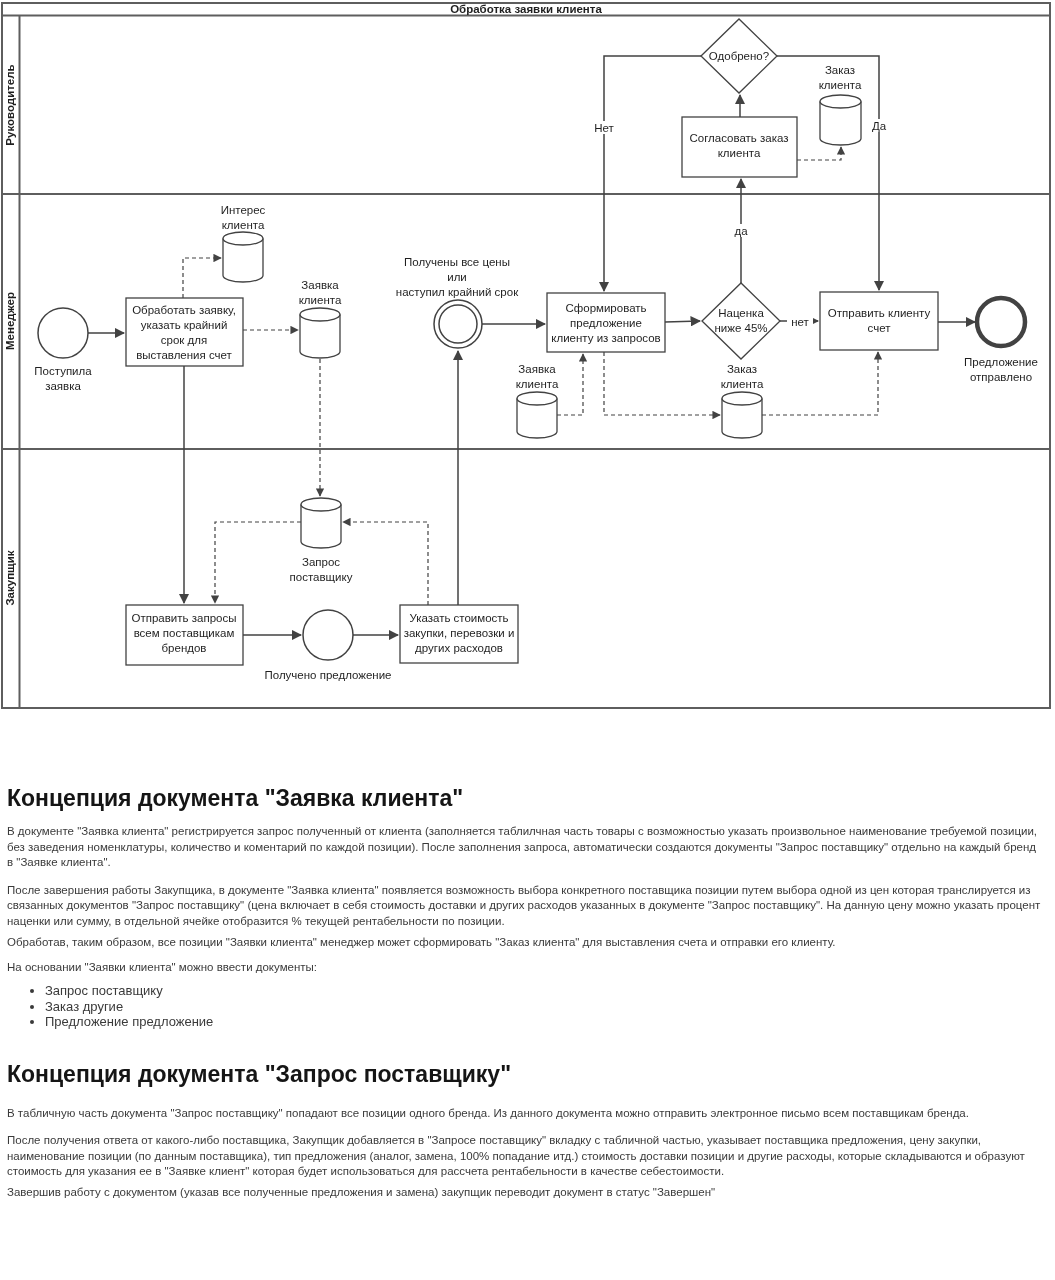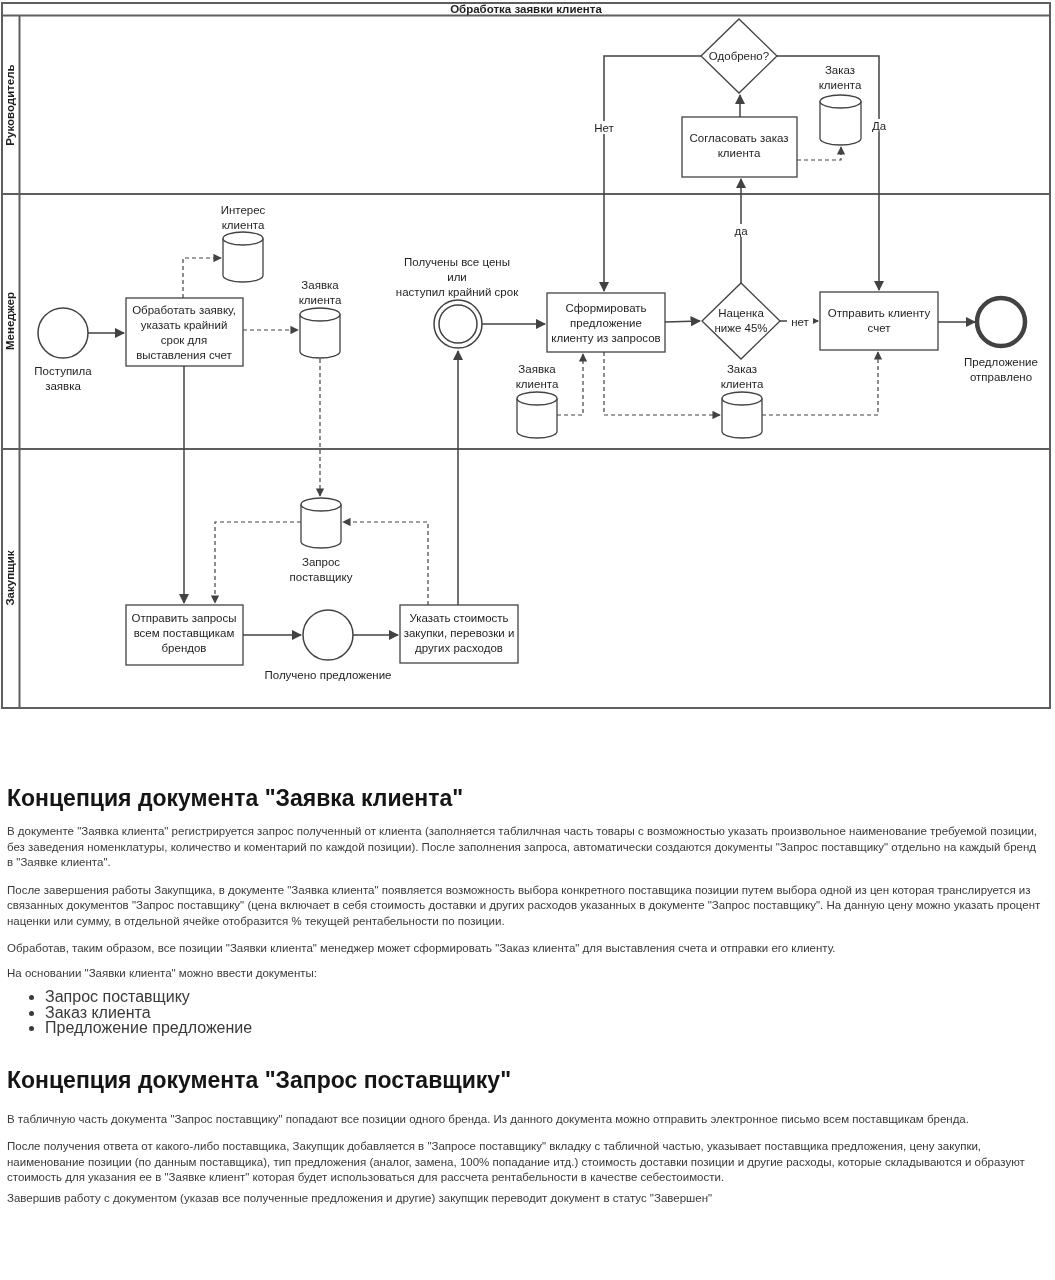--- a/index.html
+++ b/index.html
@@ -3,27 +3,27 @@
 <meta charset="utf-8">
 <style>
   html,body{margin:0;padding:0;background:#ffffff;}
   body{width:1055px;height:1280px;font-family:"Liberation Sans",sans-serif;overflow:hidden;}
   #diagram{display:block;background:#fff;}
   .doc{padding:0 10px 30px 7px;color:#3a3a3a;}
   .doc h1{font-size:23px;line-height:28px;font-weight:bold;color:#151515;margin:0;}
   .doc h1.h-first{margin-top:72px;}
   .doc h1.h-second{margin-top:30px;}
   .doc p{font-size:11.5px;line-height:15.5px;margin:12px 0 0 0;}
-  .doc p.tight{}
+  .doc p.tight{margin-top:6px;}
   .doc p.mid{margin-top:9px;}
   .doc p.first{margin-top:12px;}
   .doc p.lead{margin-top:18px;}
   .doc p.last{margin-top:5px;}
   .doc ul{margin:8px 0 0 0;padding-left:38px;list-style:disc;}
-  .doc li{font-size:16px;line-height:15.5px;}
+  .doc li{font-size:13px;line-height:15.5px;}
 </style>
 </head>
 <body>
 
 <svg id="diagram" width="1055" height="712" viewBox="0 0 1055 712" xmlns="http://www.w3.org/2000/svg">
     <defs>
       <marker id="arr" viewBox="0 0 10 10" refX="9" refY="5" markerWidth="7" markerHeight="7" orient="auto-start-reverse">
         <path d="M0,0 L10,5 L0,10 z" fill="#424242"></path>
       </marker>
     </defs>
@@ -135,23 +135,23 @@
 
 <div class="doc">
   <section>
     <h1 class="h-first">Концепция документа "Заявка клиента"</h1>
     <p class="first">В документе "Заявка клиента" регистрируется запрос полученный от клиента (заполняется таблилчная часть товары с возможностью указать произвольное наименование требуемой позиции, без заведения номенклатуры, количество и коментарий по каждой позиции). После заполнения запроса, автоматически создаются документы "Запрос поставщику" отдельно на каждый бренд в "Заявке клиента".</p>
     <p>После завершения работы Закупщика, в документе "Заявка клиента" появляется возможность выбора конкретного поставщика позиции путем выбора одной из цен которая транслируется из связанных документов "Запрос поставщику" (цена включает в себя стоимость доставки и других расходов указанных в документе "Запрос поставщику". На данную цену можно указать процент наценки или сумму, в отдельной ячейке отобразится % текущей рентабельности по позиции.</p>
     <p class="tight">Обработав, таким образом, все позиции "Заявки клиента" менеджер может сформировать "Заказ клиента" для выставления счета и отправки его клиенту.</p>
     <p class="mid">На основании "Заявки клиента" можно ввести документы:</p>
     <ul>
       <li>Запрос поставщику</li>
-      <li>Заказ клиента</li>
+      <li>Заказ другие</li>
       <li>Предложение предложение</li>
     </ul>
   </section>
   <section>
     <h1 class="h-second">Концепция документа "Запрос поставщику"</h1>
     <p class="lead">В табличную часть документа "Запрос поставщику" попадают все позиции одного бренда. Из данного документа можно отправить электронное письмо всем поставщикам бренда.</p>
     <p>После получения ответа от какого-либо поставщика, Закупщик добавляется в "Запросе поставщику" вкладку с табличной частью, указывает поставщика предложения, цену закупки, наименование позиции (по данным поставщика), тип предложения (аналог, замена, 100% попадание итд.) стоимость доставки позиции и другие расходы, которые складываются и образуют стоимость для указания ее в "Заявке клиент" которая будет использоваться для рассчета рентабельности в качестве себестоимости.</p>
-    <p class="last">Завершив работу с документом (указав все полученные предложения и другие) закупщик переводит документ в статус "Завершен"</p>
+    <p class="last">Завершив работу с документом (указав все полученные предложения и замена) закупщик переводит документ в статус "Завершен"</p>
   </section>
 </div>
 
 </body></html>

